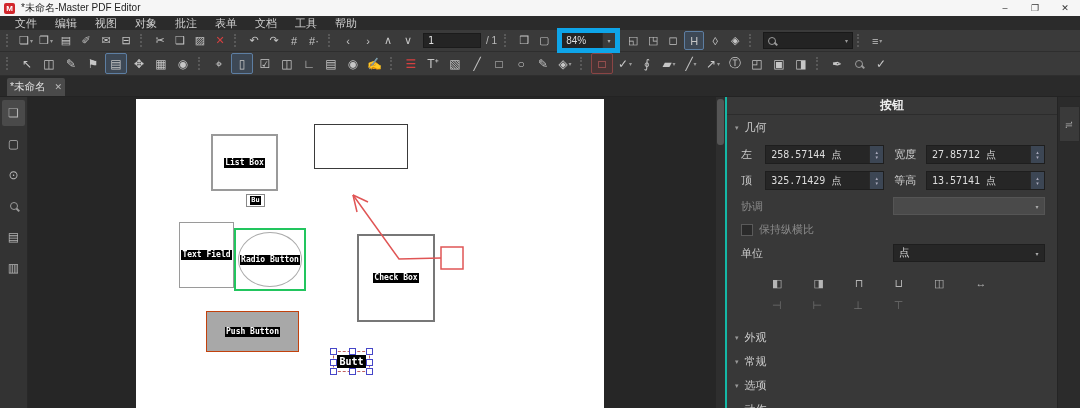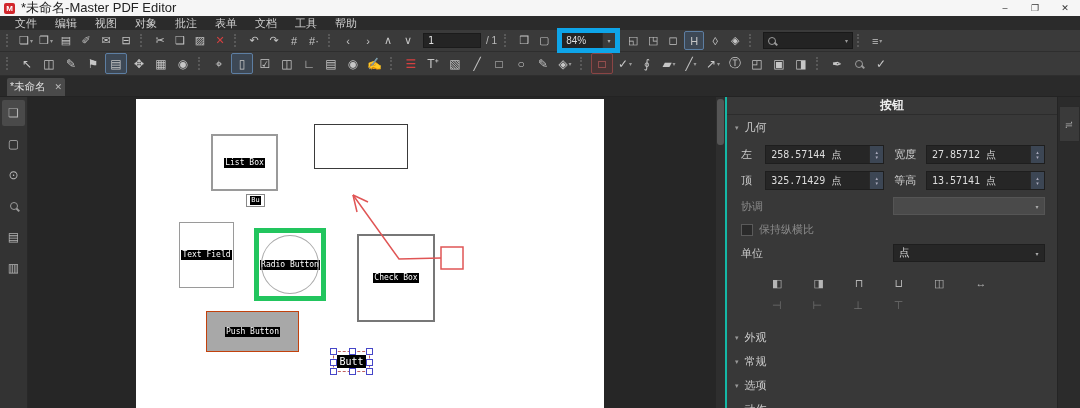--- a/index.html
+++ b/index.html
@@ -3,21 +3,21 @@
 <meta charset="utf-8">
 <style>
   html,body{margin:0;padding:0;background:#1b1b1b;}
   #app{position:relative;width:1080px;height:408px;overflow:hidden;
        font-family:"Liberation Sans",sans-serif;background:#2b2b2b;color:#ccc;
        font-size:11px;-webkit-font-smoothing:antialiased;}
   
   .titlebar{height:16px;background:#f6f6f6;display:flex;align-items:center;padding:0 0 0 4px;}
   .logo{width:11px;height:11px;background:#d1262b;border-radius:2px;color:#fff;
         font-size:8px;font-weight:bold;display:flex;align-items:center;justify-content:center;}
-  .win-title{margin-left:6px;font-size:13px;color:#222;}
+  .win-title{margin-left:6px;font-size:10px;color:#222;}
   .win-controls{margin-left:auto;display:flex;height:100%;}
   .win-btn{width:30px;display:flex;align-items:center;justify-content:center;color:#333;font-size:9px;}
   
   .menubar{height:14px;background:#2b2b2b;display:flex;padding-left:6px;}
   .menu-item{padding:0 9px;color:#cfcfcf;font-size:11px;line-height:14px;}
   
   .tb{display:flex;align-items:center;background:#3a3a3a;border-bottom:1px solid #2e2e2e;padding-left:2px;}
   .tb1{height:21px;}
   .tb2{height:23px;}
   .sep{width:4px;height:13px;border-left:2px dotted #595959;margin:0 4px;}
@@ -51,32 +51,32 @@
   .tab-close{font-size:9px;color:#bbb;}
   
   .main{display:flex;height:312px;}
   .sidebar{width:27px;background:#333;border-right:1px solid #282828;display:flex;flex-direction:column;
         align-items:center;padding-top:3px;gap:5px;}
   .side-btn{width:23px;height:26px;display:flex;align-items:center;justify-content:center;
         color:#b5b5b5;font-size:12px;border-radius:2px;}
   .side-btn.active{background:#4a4a4a;}
   
   .canvas{flex:1;background:#262626;position:relative;overflow:hidden;}
-  .page{position:absolute;left:108px;top:2px;width:468px;height:310px;background:#fff;}
+  .page{position:absolute;left:108px;top:2px;width:468px;height:310px;background:#fff;font-weight:bold;}
   .vscroll{position:absolute;right:0;top:0;width:9px;height:100%;background:#2e2e2e;}
   .vthumb{position:absolute;left:1px;top:2px;width:7px;height:46px;background:#555;border-radius:3px;}
   .widget{position:absolute;display:flex;align-items:center;justify-content:center;box-sizing:border-box;}
   .w-label{font-family:"DejaVu Sans Mono",monospace;font-size:8px;line-height:10px;background:#000;
         color:#fff;padding:0 1px;white-space:nowrap;}
   #list-box{left:75px;top:35px;width:67px;height:57px;border:2px solid #9a9a9a;}
   #tiny-btn{left:110px;top:95px;width:19px;height:13px;background:#fff;border:1px solid #888;}
   #tiny-btn .w-label{font-size:7px;line-height:9px;}
   #empty-rect{left:178px;top:25px;width:94px;height:45px;border:1px solid #3a3a3a;}
   #text-field{left:43px;top:123px;width:55px;height:66px;border:1px solid #9a9a9a;}
-  #radio-btn{left:118px;top:129px;width:72px;height:73px;border:5px solid #22c55e;}
+  #radio-btn{left:98px;top:129px;width:72px;height:63px;border:2px solid #22c55e;}
   .ellipse{position:absolute;inset:2px;border:1px solid #aaa;border-radius:50%;}
   #check-box{left:221px;top:135px;width:78px;height:88px;border:2px solid #777;}
   #push-btn{left:70px;top:212px;width:93px;height:41px;background:#a8a8a8;border:1px solid #c2410c;}
   #sel-btn{left:201px;top:256px;width:29px;height:13px;background:#000;}
   #sel-btn .w-label{font-size:10px;line-height:9px;}
   .sel-outline{position:absolute;inset:-4px;border:1px dashed #c06060;}
   .handle{position:absolute;width:5px;height:5px;background:#fff;border:1px solid #4646c8;z-index:2;}
   .h-nw{left:-7px;top:-7px;} .h-n{left:calc(50% - 3px);top:-7px;} .h-ne{right:-7px;top:-7px;}
   .h-w{left:-7px;top:calc(50% - 3px);} .h-e{right:-7px;top:calc(50% - 3px);}
   .h-sw{left:-7px;bottom:-7px;} .h-s{left:calc(50% - 3px);bottom:-7px;} .h-se{right:-7px;bottom:-7px;}

